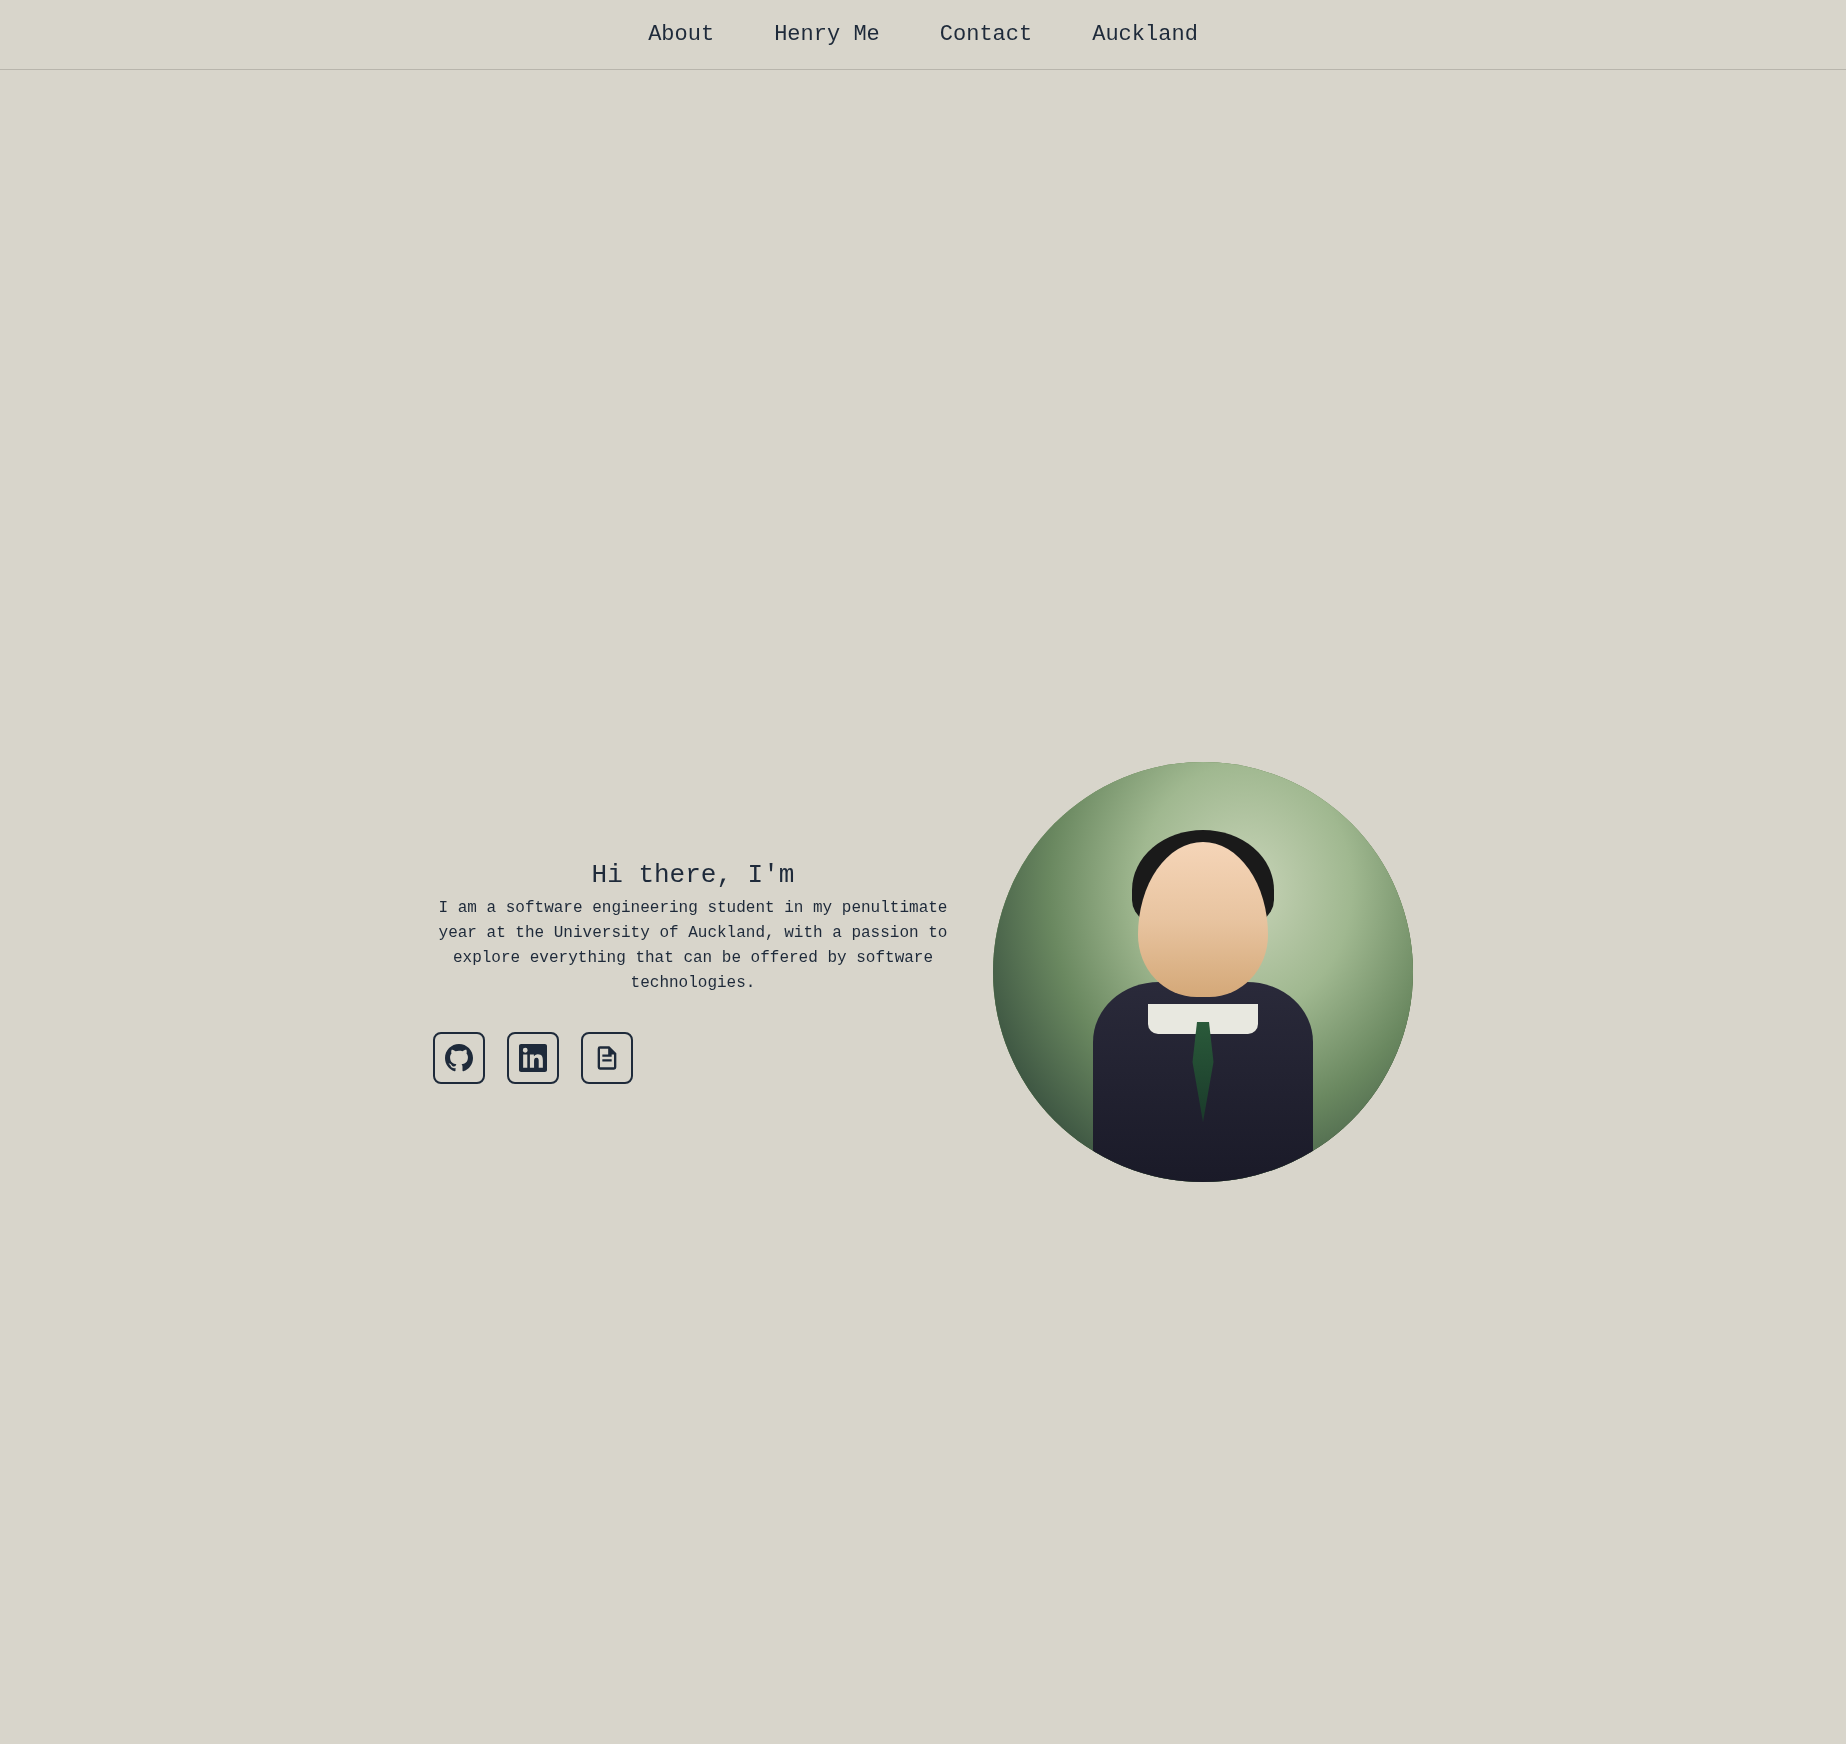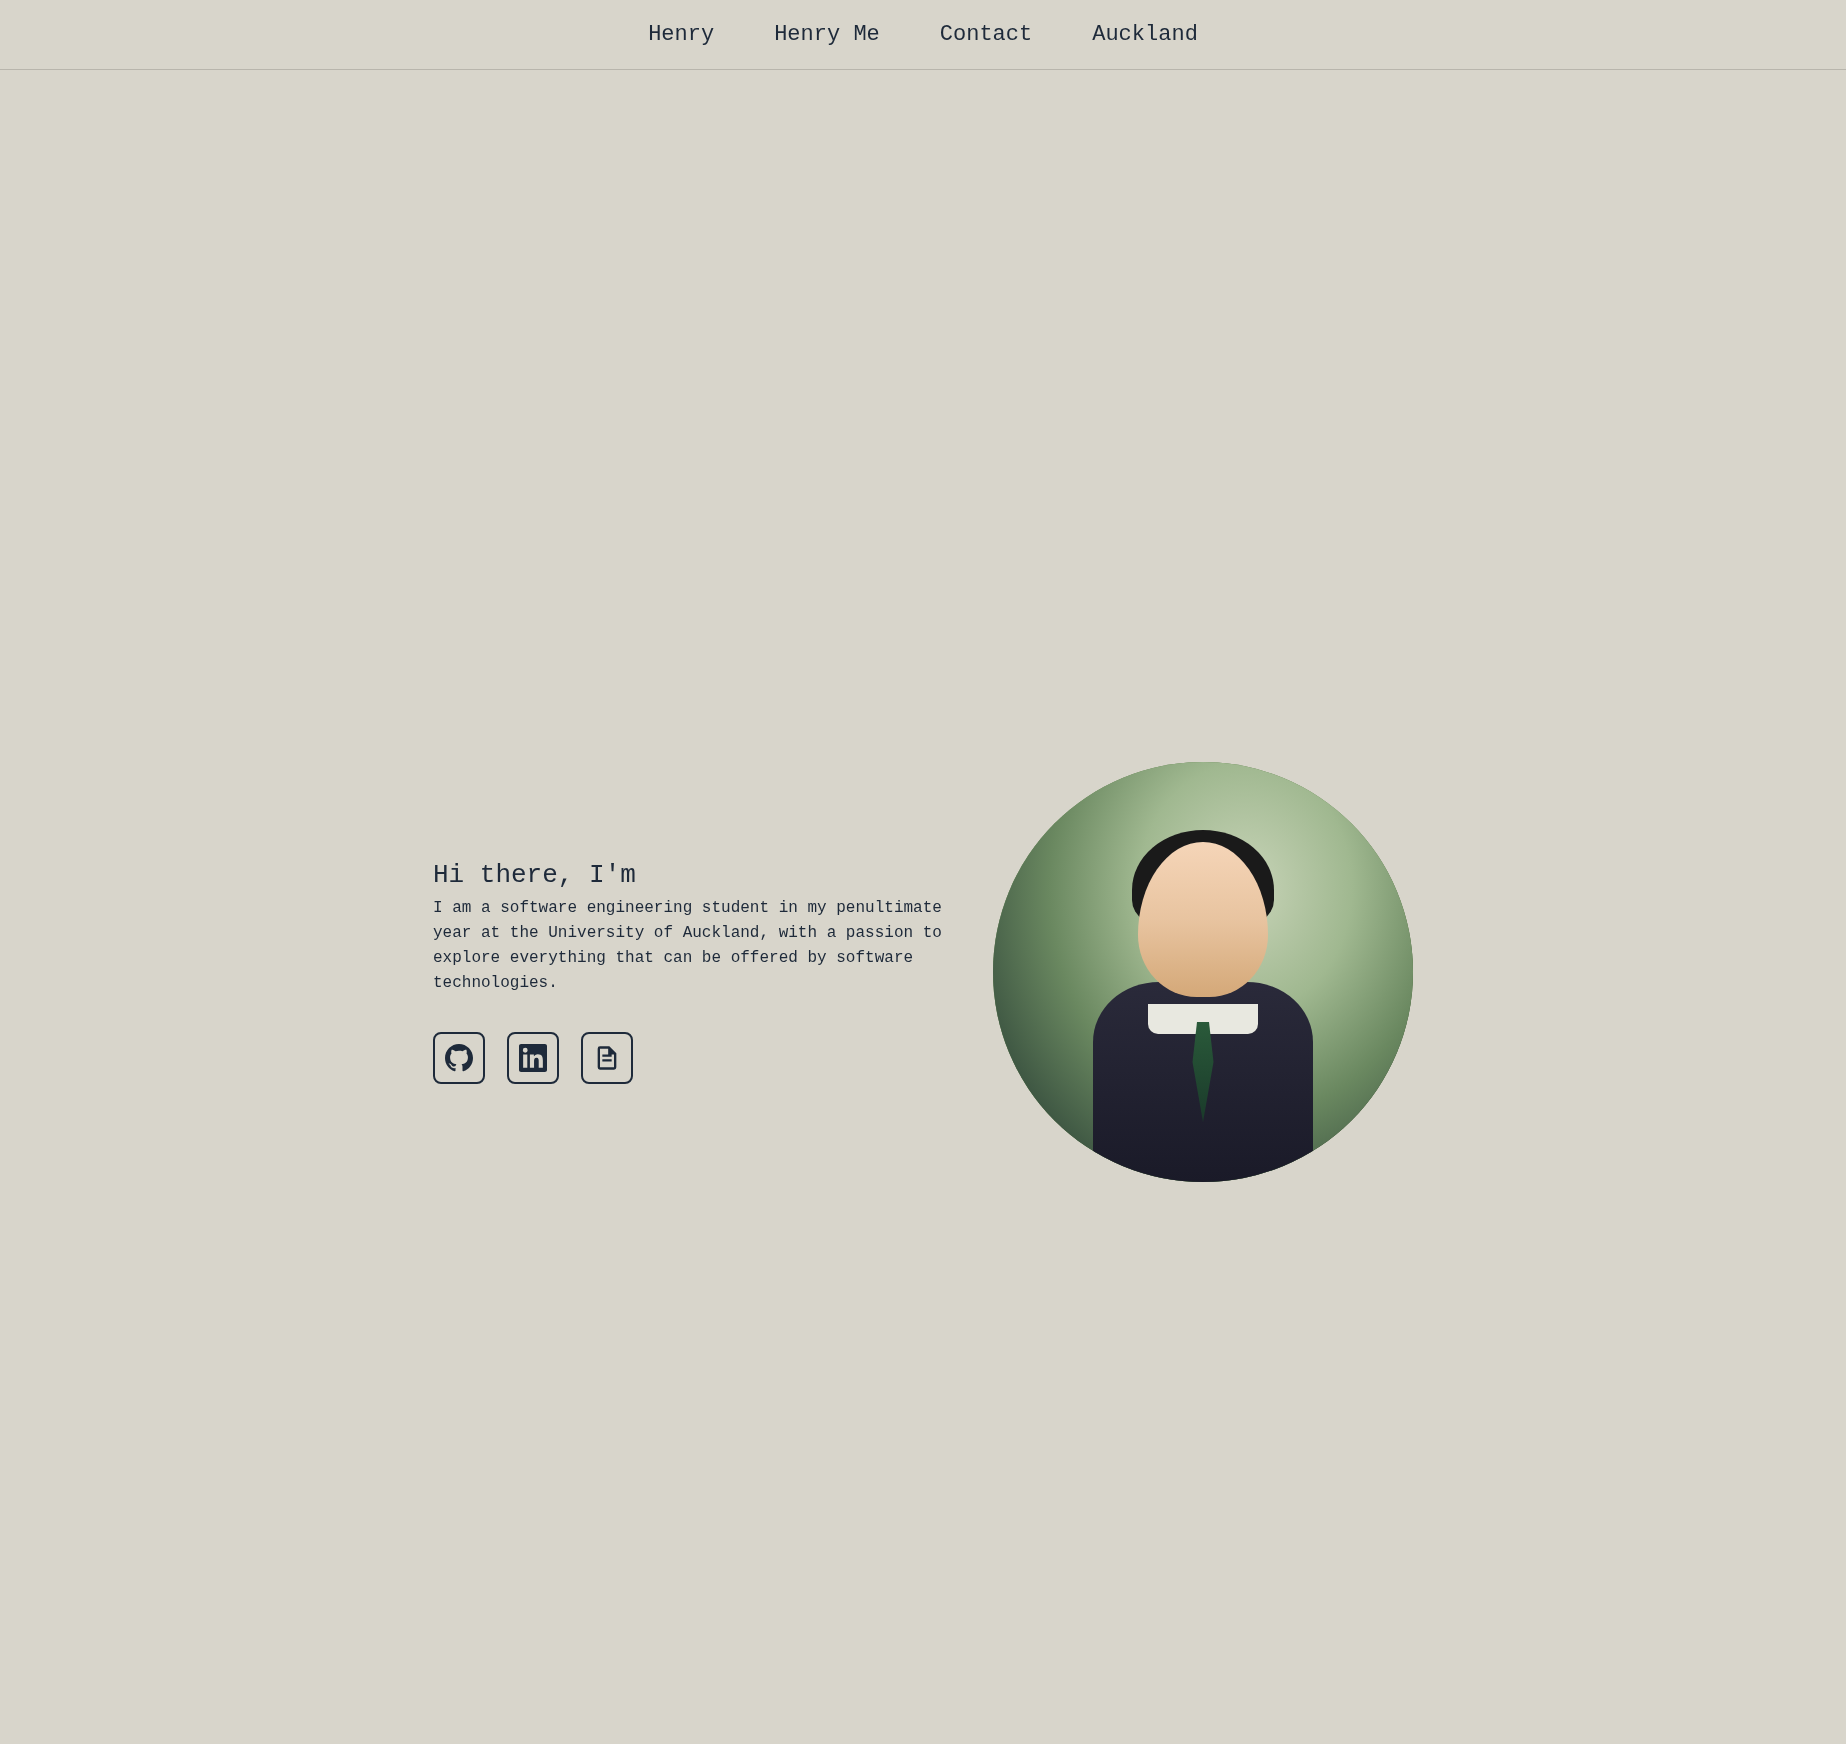--- a/index.html
+++ b/index.html
@@ -35,20 +35,21 @@
 
     .hero {
       display: flex;
       align-items: center;
       justify-content: center;
       max-width: 1100px;
       margin: 0 auto;
       padding: 140px 60px 0 60px;
       gap: 40px;
       min-height: calc(100vh - 80px);
+      text-align: center;
     }
 
     .hero-text {
       flex: 1;
       max-width: 580px;
     }
 
     .greeting {
       font-size: 26px;
       font-family: 'Courier New', monospace;
@@ -213,21 +214,21 @@
       height: 30px;
       background: #e8e8e0;
       border-radius: 0 0 10px 10px;
       z-index: 3;
     }
   </style>
 </head>
 <body>
 
 <nav>
-  <a href="#home">Henry</a>
+  <a href="#home">About</a>
   <a href="#about">Henry Me</a>
   <a href="#projects">Contact</a>
   <a href="#contact">Auckland</a>
 </nav>
 
 <main>
   <div class="hero">
     <div class="hero-text">
       <p class="greeting">Hi there, I'm</p>
       <p class="bio">I am a software engineering student in my penultimate year at the University of Auckland, with a passion to explore everything that can be offered by software technologies.</p>

